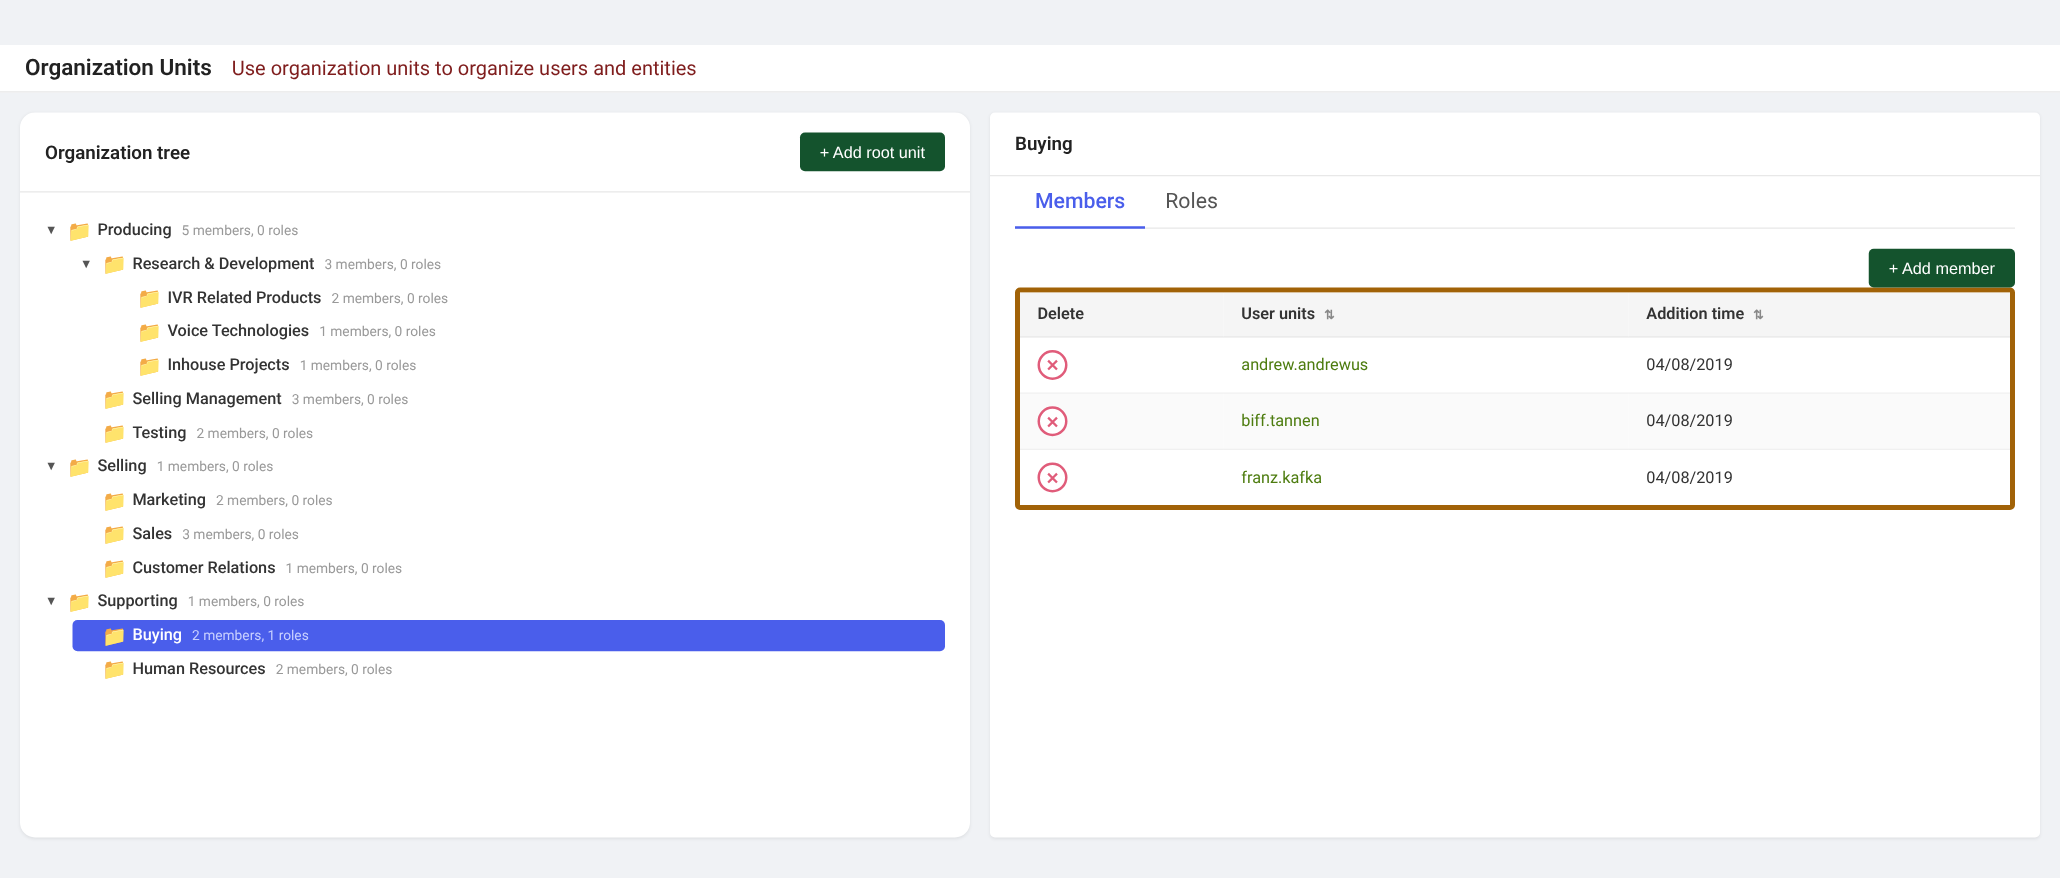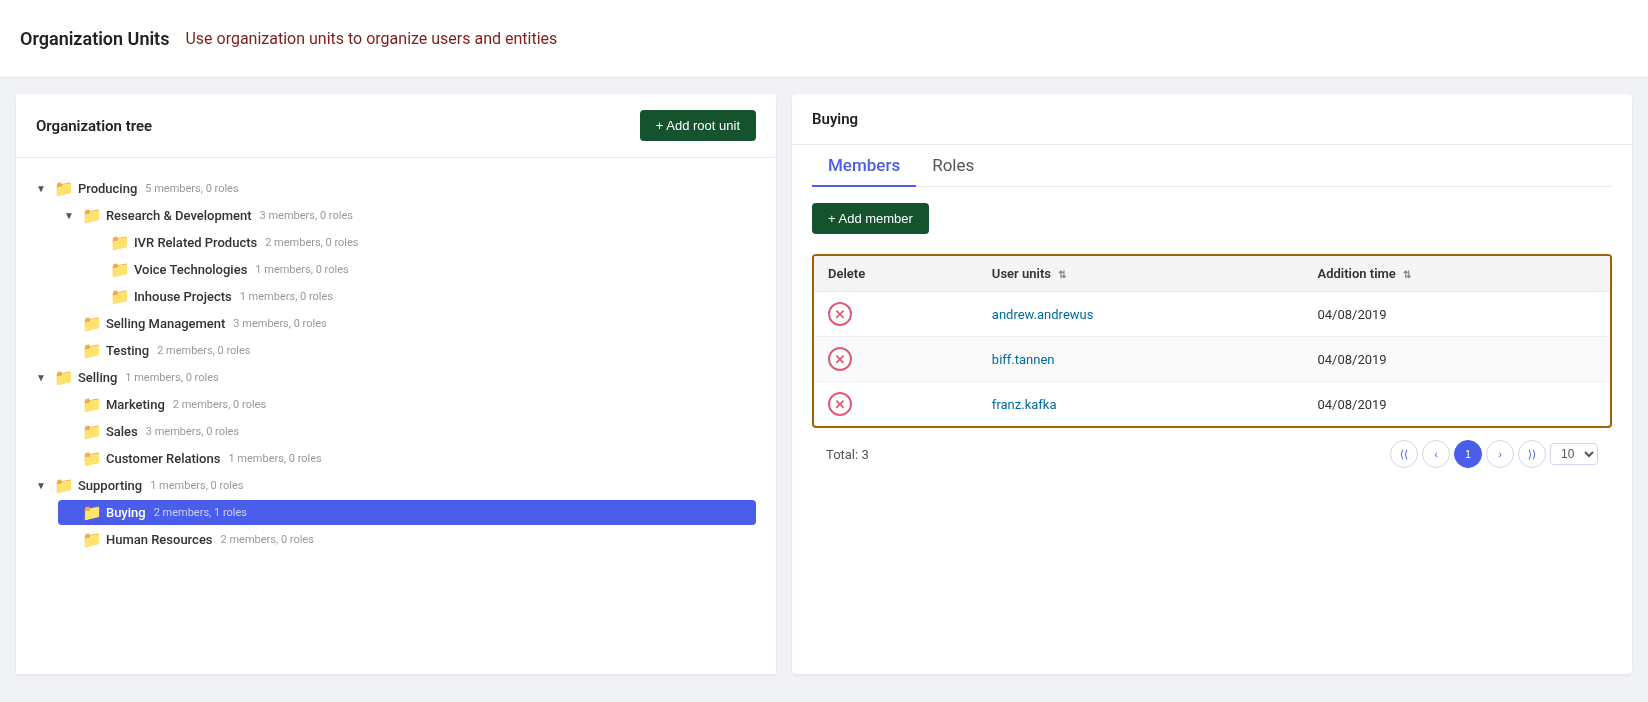--- a/index.html
+++ b/index.html
@@ -5,25 +5,26 @@
     * { box-sizing: border-box; margin: 0; padding: 0; }
     body {
       font-family: -apple-system, BlinkMacSystemFont, 'Segoe UI', Roboto, sans-serif;
       background: #f0f2f5;
       font-size: 14px;
       color: #333;
     }
 
     .page-header {
       background: #fff;
-      padding: 28px 20px;
+      padding: 8px 20px;
       display: flex;
       align-items: center;
       gap: 16px;
       border-bottom: 1px solid #e8e8e8;
+      margin-top: 36px;
     }
 
     .page-header h1 {
       font-size: 18px;
       font-weight: 600;
       color: #222;
     }
 
     .page-header .subtitle {
       color: #7f1d1d;
@@ -32,21 +33,21 @@
 
     .main-content {
       display: flex;
       gap: 16px;
       padding: 16px;
       align-items: flex-start;
     }
 
     .left-panel {
       background: #fff;
-      border-radius: 1px;
+      border-radius: 12px;
       box-shadow: 0 1px 3px rgba(0,0,0,0.08);
       width: 760px;
       min-height: 580px;
       padding: 0;
     }
 
     .panel-header {
       display: flex;
       align-items: center;
       justify-content: space-between;
@@ -180,26 +181,26 @@
       color: #4a5eeb;
       font-weight: 500;
     }
 
     .right-panel-body {
       padding: 16px 20px;
     }
 
     .add-member-row {
       display: flex;
-      justify-content: flex-start;
-      margin-bottom: 20px;
+      justify-content: flex-end;
+      margin-bottom: 0;
     }
 
     .table-container {
-      border: 2px solid #a16207;
+      border: 4px solid #a16207;
       border-radius: 4px;
       overflow: hidden;
     }
 
     .data-table {
       width: 100%;
       border-collapse: collapse;
     }
 
     .data-table thead tr {
@@ -246,21 +247,21 @@
       cursor: pointer;
       display: flex;
       align-items: center;
       justify-content: center;
       color: #e05c7a;
       font-size: 13px;
       font-weight: bold;
     }
 
     .user-link {
-      color: #0369a1;
+      color: #4d7c0f;
       text-decoration: none;
     }
 
     .table-footer {
       display: flex;
       align-items: center;
       justify-content: space-between;
       padding: 12px 14px 0;
     }
 
@@ -513,31 +514,16 @@
               </td>
               <td>
                 <a class="user-link">franz.kafka</a>
               </td>
               <td>04/08/2019</td>
             </tr>
           </tbody>
         </table>
       </div>
 
-      <div class="table-footer">
-        <span class="total-label">Total: 3</span>
-        <div class="pagination">
-          <button class="page-btn">⟨⟨</button>
-          <button class="page-btn">‹</button>
-          <button class="page-btn active">1</button>
-          <button class="page-btn">›</button>
-          <button class="page-btn">⟩⟩</button>
-          <select class="page-size-select">
-            <option>10</option>
-            <option>25</option>
-            <option>50</option>
-          </select>
-        </div>
-      </div>
     </div>
   </div>
 
 </div>
 
 </body></html>

